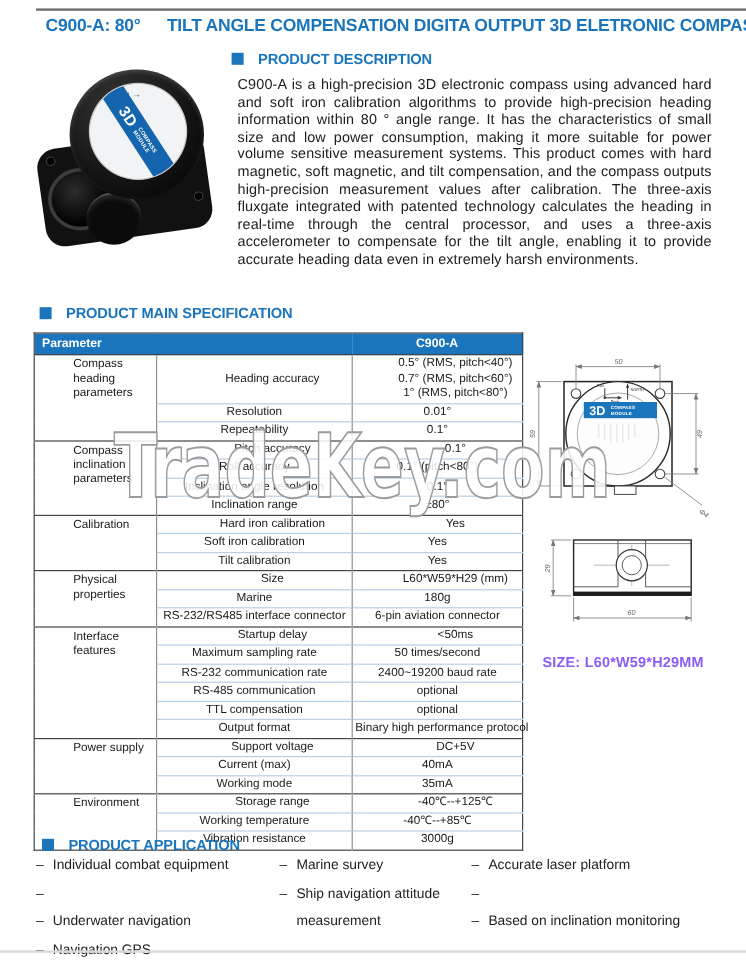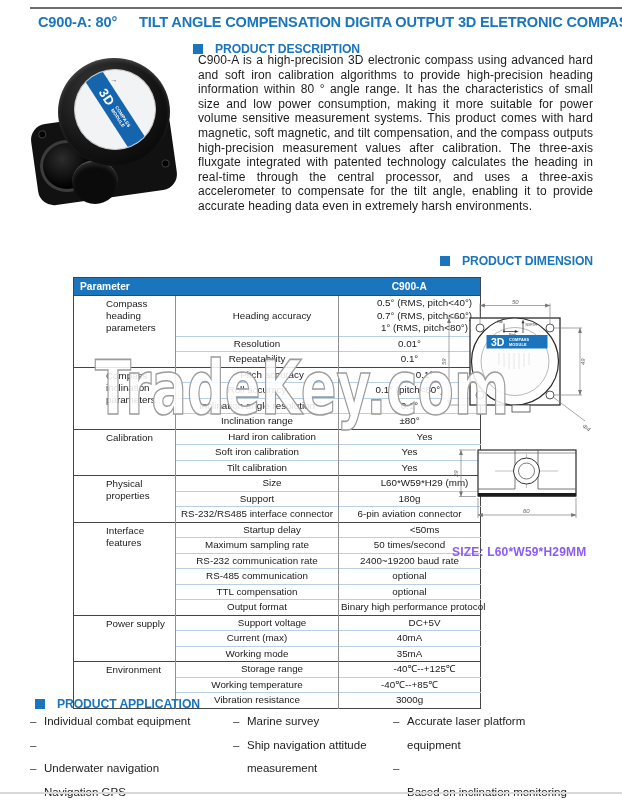--- a/index.html
+++ b/index.html
@@ -4,21 +4,21 @@
 <style>
   html,body{margin:0;padding:0;background:#ffffff;}
   .page{position:relative;width:622px;height:800px;background:#fff;overflow:hidden;
         font-family:"Liberation Sans",sans-serif;color:#1d1d1d;}
   .hline{position:absolute;background:#6e6e6e;}
   .title{position:absolute;left:38px;top:14px;display:flex;gap:22px;white-space:nowrap;
          color:var(--accent,#1B75BC);font-weight:bold;font-size:14.6px;letter-spacing:-0.2px;}
   .sec-head{position:absolute;display:flex;align-items:center;gap:12px;
             color:var(--accent,#1B75BC);font-weight:bold;font-size:12.2px;letter-spacing:-0.1px;white-space:nowrap;}
   .bullet{width:10px;height:10px;background:var(--accent,#1B75BC);flex:0 0 auto;}
-  .desc{position:absolute;left:198px;top:53px;width:395px;font-size:12px;line-height:14.6px;
+  .desc{position:absolute;left:198px;top:63px;width:395px;font-size:12px;line-height:14.6px;
         text-align:justify;letter-spacing:0.1px;color:#1c1c1c;}
   
   .photo{position:absolute;left:28px;top:56px;width:160px;height:152px;}
   .photo .base{position:absolute;left:6px;top:60px;width:140px;height:82px;background:#111;
                border-radius:16px;transform:rotate(-8deg);}
   .photo .hole{position:absolute;width:6px;height:6px;border-radius:50%;background:#000;border:1px solid #3a3a3a;}
   .photo .cyl{position:absolute;left:30px;top:2px;width:112px;height:108px;border-radius:50%;
               background:radial-gradient(circle at 38% 32%, #3a3a3a 0%, #141414 55%, #000 100%);
               box-shadow:inset 0 2px 4px rgba(255,255,255,0.18);}
   .photo .face{position:absolute;left:46px;top:13px;width:80px;height:79px;border-radius:50%;
@@ -26,21 +26,21 @@
   .photo .band{position:absolute;left:-4px;top:29px;width:88px;height:20px;background:#1565AE;
                transform:rotate(57deg);display:flex;align-items:center;justify-content:center;gap:4px;color:#fff;}
   .photo .band .big{font-size:13px;font-weight:bold;letter-spacing:0.5px;}
   .photo .band .small{font-size:4.5px;font-weight:bold;line-height:5px;letter-spacing:0.3px;}
   .photo .mark{position:absolute;left:30px;top:6px;font-size:7px;color:#444;}
   .photo .barrel{position:absolute;left:12px;top:84px;width:48px;height:46px;border-radius:50%;
                  background:radial-gradient(circle at 40% 35%, #2c2c2c 0%, #000 70%);border:3px solid #3c3c3c;}
   .photo .cap{position:absolute;left:44px;top:104px;width:46px;height:42px;border-radius:50%;
               background:#0b0b0b;border-top:2px solid #4a4a4a;box-shadow:inset 0 3px 4px rgba(255,255,255,0.12);}
   
-  .spec{position:absolute;left:28px;top:277px;margin-left:45px;}
+  .spec{position:absolute;left:28px;top:277px;}
   table.spec-t{border-collapse:collapse;table-layout:fixed;width:407px;font-size:9.8px;color:#1a1a1a;
                border:1.4px solid #454545;}
   table.spec-t thead td{background:var(--accent,#1B75BC);color:#fff;font-weight:bold;font-size:10.2px;
                padding:3px 2px;border-bottom:1px solid #454545;}
   table.spec-t thead td.ph{text-align:left;padding-left:6px;}
   table.spec-t thead td.pm{text-align:center;}
   table.spec-t tbody td{border-top:1px solid #b9cfe6;border-left:1px solid #8f8f8f;
                text-align:center;padding:1px 2px;line-height:12.5px;white-space:nowrap;}
   table.spec-t tbody td.group{text-align:left;vertical-align:top;padding:2px 4px;line-height:12px;
                white-space:normal;border-left:none;}
@@ -90,25 +90,25 @@
       </div>
     </div>
   </div>
 
   <div class="sec-head" style="left:193px;top:42px;">
     <span class="bullet"></span>
     <span>PRODUCT DESCRIPTION</span>
   </div>
   <div class="desc">C900-A is a high-precision 3D electronic compass using advanced hard and soft iron calibration algorithms to provide high-precision heading information within 80 ° angle range. It has the characteristics of small size and low power consumption, making it more suitable for power volume sensitive measurement systems. This product comes with hard magnetic, soft magnetic, and tilt compensation, and the compass outputs high-precision measurement values after calibration. The three-axis fluxgate integrated with patented technology calculates the heading in real-time through the central processor, and uses a three-axis accelerometer to compensate for the tilt angle, enabling it to provide accurate heading data even in extremely harsh environments.</div>
 
-
-  <div class="sec-head" style="left:440px;top:254px;">
+  <div class="sec-head" style="left:33px;top:254px;">
     <span class="bullet"></span>
-    <span>PRODUCT DIMENSION</span>
-  </div>
+    <span>PRODUCT MAIN SPECIFICATION</span>
+  </div>
+
 
   <div class="spec">
     <table class="spec-t">
       <colgroup>
           <col style="width:102px">
           <col style="width:163px">
           <col style="width:142px">
         </colgroup>
       <thead>
         <tr>
@@ -161,21 +161,21 @@
           <tr>
             <td>Tilt calibration</td>
             <td>Yes</td>
           </tr>
           <tr class="sec-start">
             <td class="group" rowspan="3">Physical properties</td>
             <td>Size</td>
             <td>L60*W59*H29 (mm)</td>
           </tr>
           <tr>
-            <td>Support</td>
+            <td>Marine</td>
             <td>180g</td>
           </tr>
           <tr>
             <td>RS-232/RS485 interface connector</td>
             <td>6-pin aviation connector</td>
           </tr>
           <tr class="sec-start">
             <td class="group" rowspan="6">Interface features</td>
             <td>Startup delay</td>
             <td>&lt;50ms</td>
@@ -357,24 +357,20 @@
         <span class="dash"></span>
         <span>measurement</span>
       </div>
     </div>
   <div class="app-col" style="left:393px;width:220px;">
       <div class="app-item">
         <span class="dash">–</span>
         <span>Accurate laser platform</span>
       </div>
       <div class="app-item">
-        <span class="dash"></span>
-        <span>equipment</span>
-      </div>
-      <div class="app-item">
         <span class="dash">–</span>
       </div>
       <div class="app-item">
         <span class="dash">–</span>
         <span>Based on inclination monitoring</span>
       </div>
     </div>
 
   <div class="hline" style="left:0;top:792px;width:622px;height:2px;background:#d9d9d9;"></div>
 

